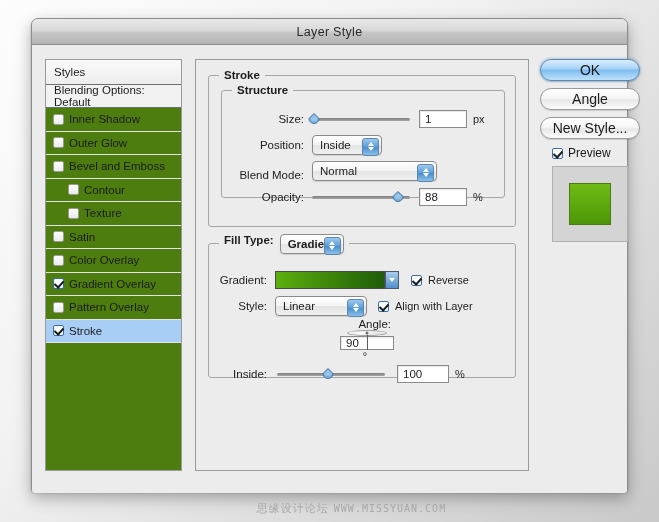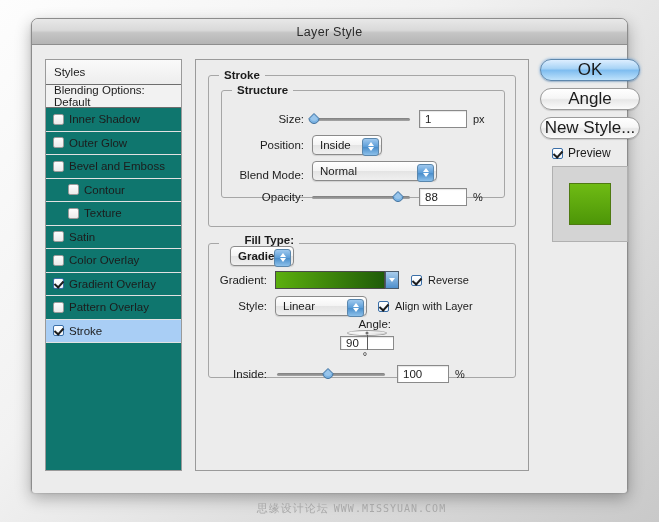--- a/index.html
+++ b/index.html
@@ -21,21 +21,21 @@
     background:linear-gradient(to bottom,#e8e8e8 0%,#d9d9d9 45%,#c5c5c5 55%,#b4b4b4 100%);
     border-bottom:1px solid #8e8e8e;
     display:flex;align-items:center;justify-content:center;
   }
   .title{font-size:12.5px;color:#2b2b2b;letter-spacing:.3px;}
   .content{position:relative;height:448px;background:#ececec;border-radius:0 0 3px 3px;}
 
   
   .styles-panel{
     position:absolute;left:13px;top:14px;width:137px;height:412px;
-    background:#0f766e;border:1px solid #9a9a9a;box-sizing:border-box;
+    background:#4d7c0f;border:1px solid #9a9a9a;box-sizing:border-box;
     box-shadow:inset 0 1px 1px rgba(0,0,0,.10);
   }
   .styles-head{
     height:24px;display:flex;align-items:center;padding-left:8px;
     background:linear-gradient(to bottom,#fafafa,#ededed);
     border-bottom:1px solid #6e6e6e;font-size:11.5px;color:#1c1c1c;
   }
   .styles-blend{
     height:22px;display:flex;align-items:center;padding-left:8px;
     background:#f2f2f2;border-bottom:1px solid #6e6e6e;
@@ -132,21 +132,21 @@
   .dial .hub{position:absolute;left:50%;top:50%;width:3px;height:3px;border-radius:50%;
              background:#6e6e6e;transform:translate(-50%,-50%);}
 
   
   .right{position:absolute;left:508px;top:14px;width:76px;}
   .btn{
     width:100px;height:22px;border-radius:11px;box-sizing:border-box;
     border:1px solid #9a9a9a;
     background:linear-gradient(to bottom,#ffffff 0%,#f6f6f6 46%,#e7e7e7 54%,#fbfbfb 100%);
     display:flex;align-items:center;justify-content:center;
-    font-size:17px;color:#1c1c1c;margin-bottom:7px;
+    font-size:14px;color:#1c1c1c;margin-bottom:7px;
     box-shadow:0 1px 1px rgba(0,0,0,.14);
   }
   .btn.primary{
     border-color:#5d87ad;color:#1a1a1a;
     background:linear-gradient(to bottom,#ddeeff 0%,#a9d4f6 42%,#7fbdf0 52%,#bfe2fb 100%);
     box-shadow:0 0 3px rgba(90,150,210,.85),0 1px 1px rgba(0,0,0,.14);
   }
   .preview-row{display:flex;align-items:center;margin:2px 0 6px 12px;}
   .preview-row .lbl{font-size:12px;color:#1c1c1c;margin-left:5px;}
   .swatch-box{
@@ -284,21 +284,21 @@
             </div>
             <div class="numfield" style="width:48px;margin-left:9px;">
               <span>88</span>
             </div>
             <span class="unit">%</span>
           </div>
         </div>
       </div>
 
       <div class="group grp-fill">
-        <div class="group-title" style="display:flex;align-items:flex-end;top:-10px;flex-direction:column;">
+        <div class="group-title" style="display:flex;align-items:flex-start;top:-10px;">
           <span>Fill Type:</span>
           <span class="popup" style="width:64px;margin-left:6px;font-weight:bold;">
             <span>Gradient</span>
             <span class="stepper">
               <i class="ar up"></i>
                 <i class="ar dn"></i>
             </span>
           </span>
         </div>
 

